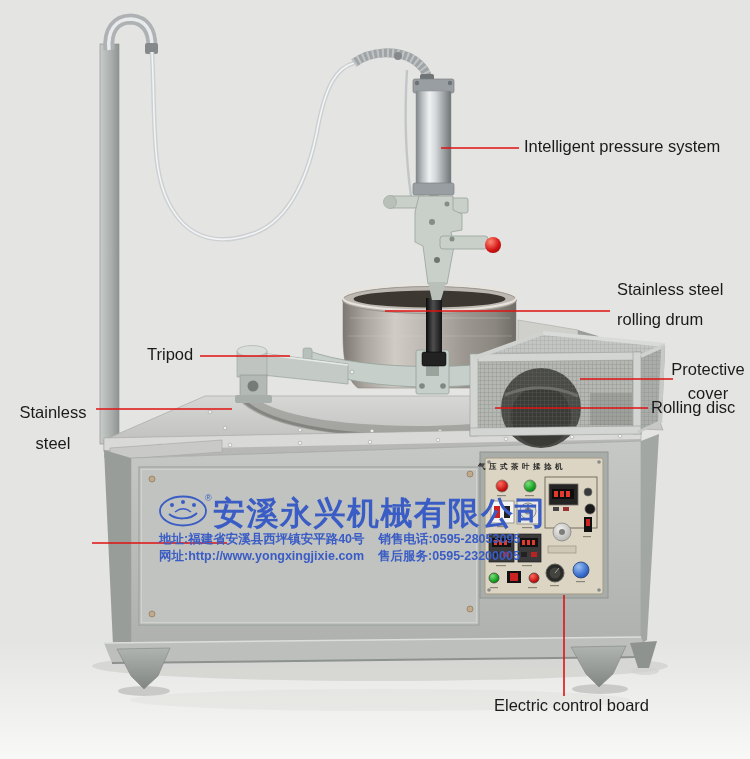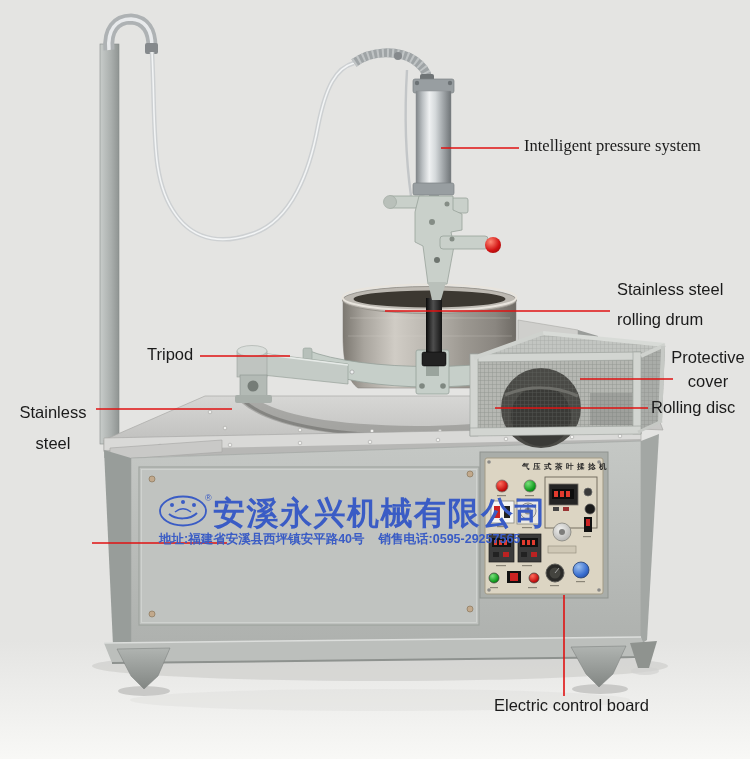--- a/index.html
+++ b/index.html
@@ -2,31 +2,31 @@
 <html style="--callout-red: #e01212; --plate-blue: #3a5cc5;"><head>
 <meta charset="utf-8">
 <style>
   html,body{margin:0;padding:0;}
   .stage{position:relative;width:750px;height:759px;background:#e4e4e2;overflow:hidden;
          font-family:"Liberation Sans",sans-serif;}
   .stage svg{position:absolute;left:0;top:0;}
   .lbl{position:absolute;font-size:16.5px;line-height:1.25;color:#1b1b1b;white-space:nowrap;}
   .lbl .ln{display:block;}
   .lbl-drum{line-height:30px;}
-  .lbl-cover{width:84px;text-align:center;line-height:24px;white-space:normal;}
+  .lbl-cover{width:84px;text-align:center;line-height:24px;white-space:normal;margin-top:12px;}
   .lbl-platform{width:106px;text-align:center;line-height:31px;white-space:normal;}
   .plate-company{position:absolute;left:213px;top:492px;font-size:32px;font-weight:bold;
                  letter-spacing:1.5px;color:var(--plate-blue,#3a5cc5);white-space:nowrap;}
   .plate-reg{position:absolute;left:205px;top:493px;font-size:9px;color:var(--plate-blue,#3a5cc5);}
   .plate-row{position:absolute;left:159px;font-size:12.5px;font-weight:bold;
              color:var(--plate-blue,#3a5cc5);white-space:nowrap;}
   .plate-row1{top:531px;}
   .plate-row2{top:548px;}
   .plate-row .gap{margin-left:14px;}
-  .panel-title{position:absolute;left:514px;top:462px;width:104px;text-align:center;
+  .panel-title{position:absolute;left:470px;top:462px;width:104px;text-align:center;
                font-size:7.5px;font-weight:bold;letter-spacing:3.5px;color:#2a2a2a;}
   .callout-line{stroke:var(--callout-red,#e01212);stroke-width:1.6;fill:none;}
   .plate-stroke{stroke:var(--plate-blue,#3a5cc5);fill:none;}
 </style>
 </head>
 <body>
 
 <div class="stage" style="background: rgb(228, 228, 226);">
 
 <svg width="750" height="759" viewBox="0 0 750 759">
@@ -349,37 +349,40 @@
     <path class="callout-line" d="M385 311 H610"></path>
     <path class="callout-line" d="M200 356 H290"></path>
     <path class="callout-line" d="M580 379 H673"></path>
     <path class="callout-line" d="M96 409 H232"></path>
     <path class="callout-line" d="M495 408 H648"></path>
     <path class="callout-line" d="M92 543 H227"></path>
     <path class="callout-line" d="M564 595 V696"></path>
   </g>
 </svg>
 
-<div class="lbl" style="left:524px;top:136px;font-family:Liberation Serif, serif;">Intelligent pressure system</div>
+<div class="lbl" style="left:524px;top:136px;">Intelligent pressure system</div>
 <div class="lbl lbl-drum" style="left:617px;top:274px;">
   <span class="ln">Stainless steel</span>
   <span class="ln">rolling drum</span>
 </div>
 <div class="lbl" style="left:147px;top:344px;text-align:center;">Tripod</div>
 <div class="lbl lbl-cover" style="left:666px;top:345px;">
   <span class="ln">Protective</span>
   <span class="ln">cover</span>
 </div>
 <div class="lbl lbl-platform" style="left:0px;top:397px;">
   <span class="ln">Stainless steel</span>
 </div>
 <div class="lbl" style="left:651px;top:397px;">Rolling disc</div>
 <div class="lbl" style="left:494px;top:695px;">Electric control board</div>
 
 <div class="plate-reg">®</div>
 <div class="plate-company">安溪永兴机械有限公司</div>
 <div class="plate-row plate-row1">
-  <span>地址:福建省安溪县西坪镇安平路40号</span><span class="gap">销售电话:0595-29257565</span>
+  <span>地址:福建省安溪县西坪镇安平路40号</span><span class="gap">销售电话:0595-28053095</span>
+</div>
+<div class="plate-row plate-row2">
+  <span>网址:http://www.yongxingjixie.com</span><span class="gap">售后服务:0595-23200005</span>
 </div>
 
 <div class="panel-title">气压式茶叶揉捻机</div>
 
 </div>
 
 </body></html>

